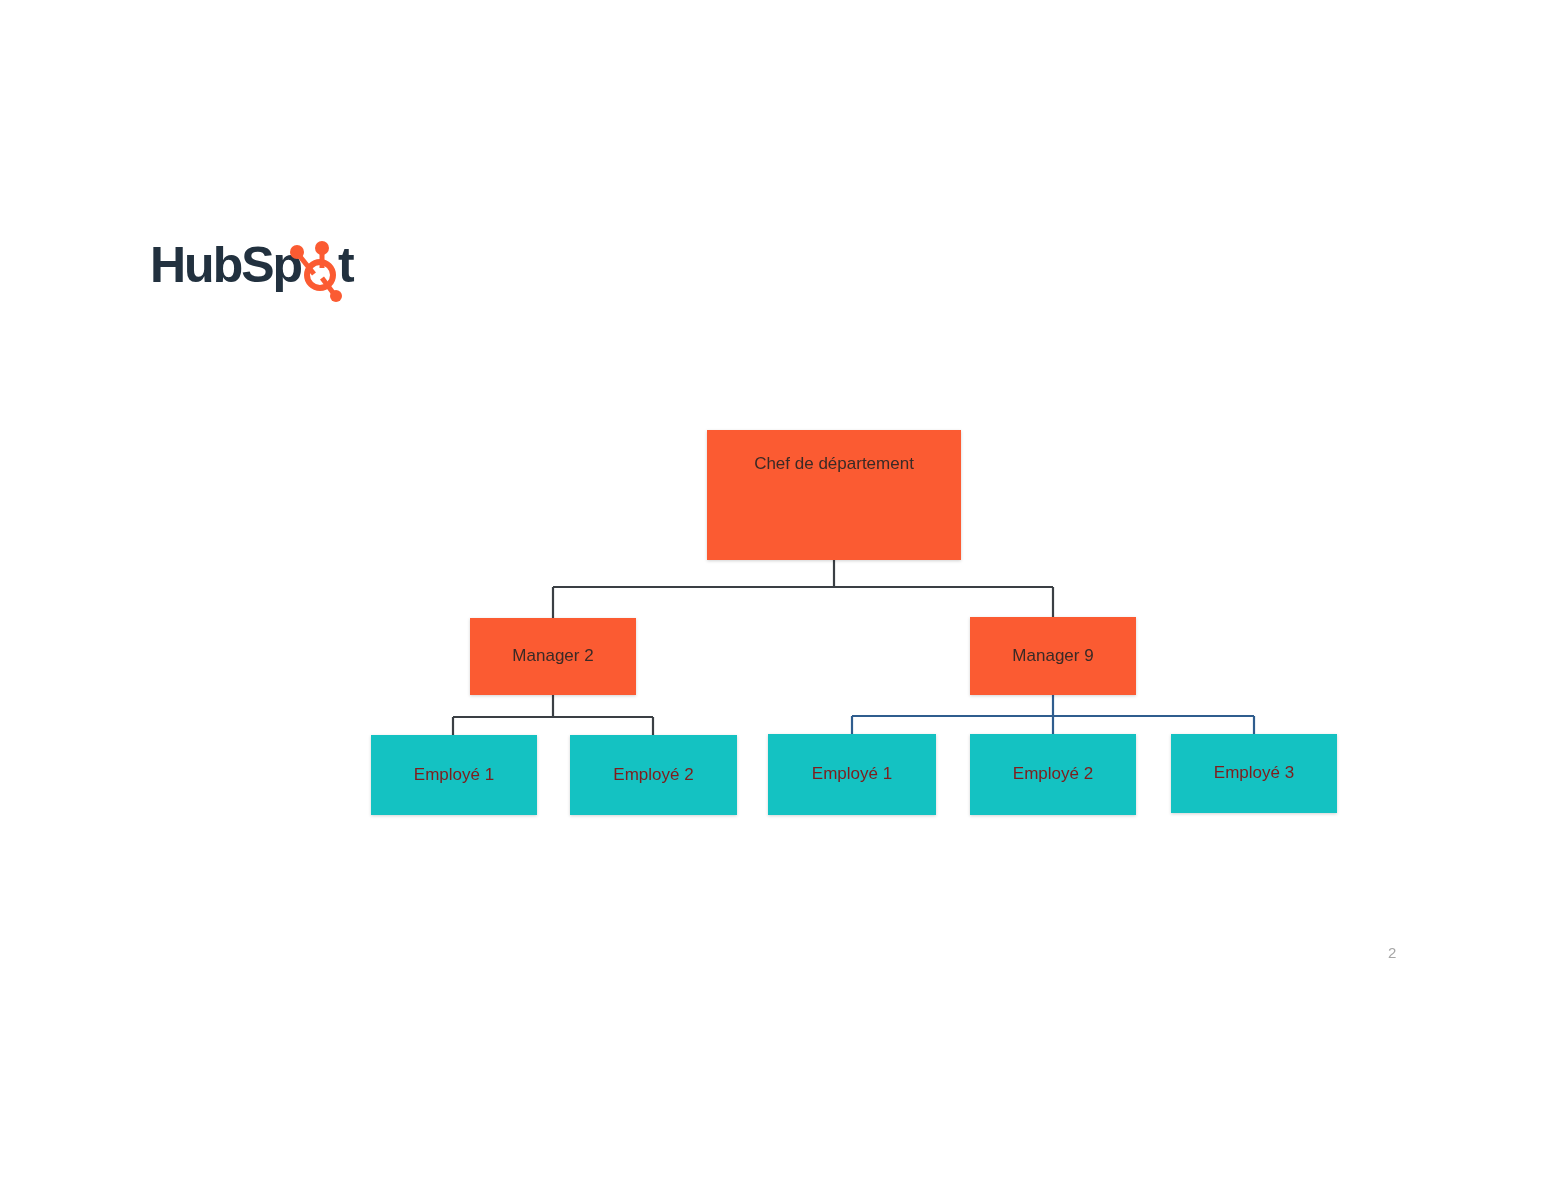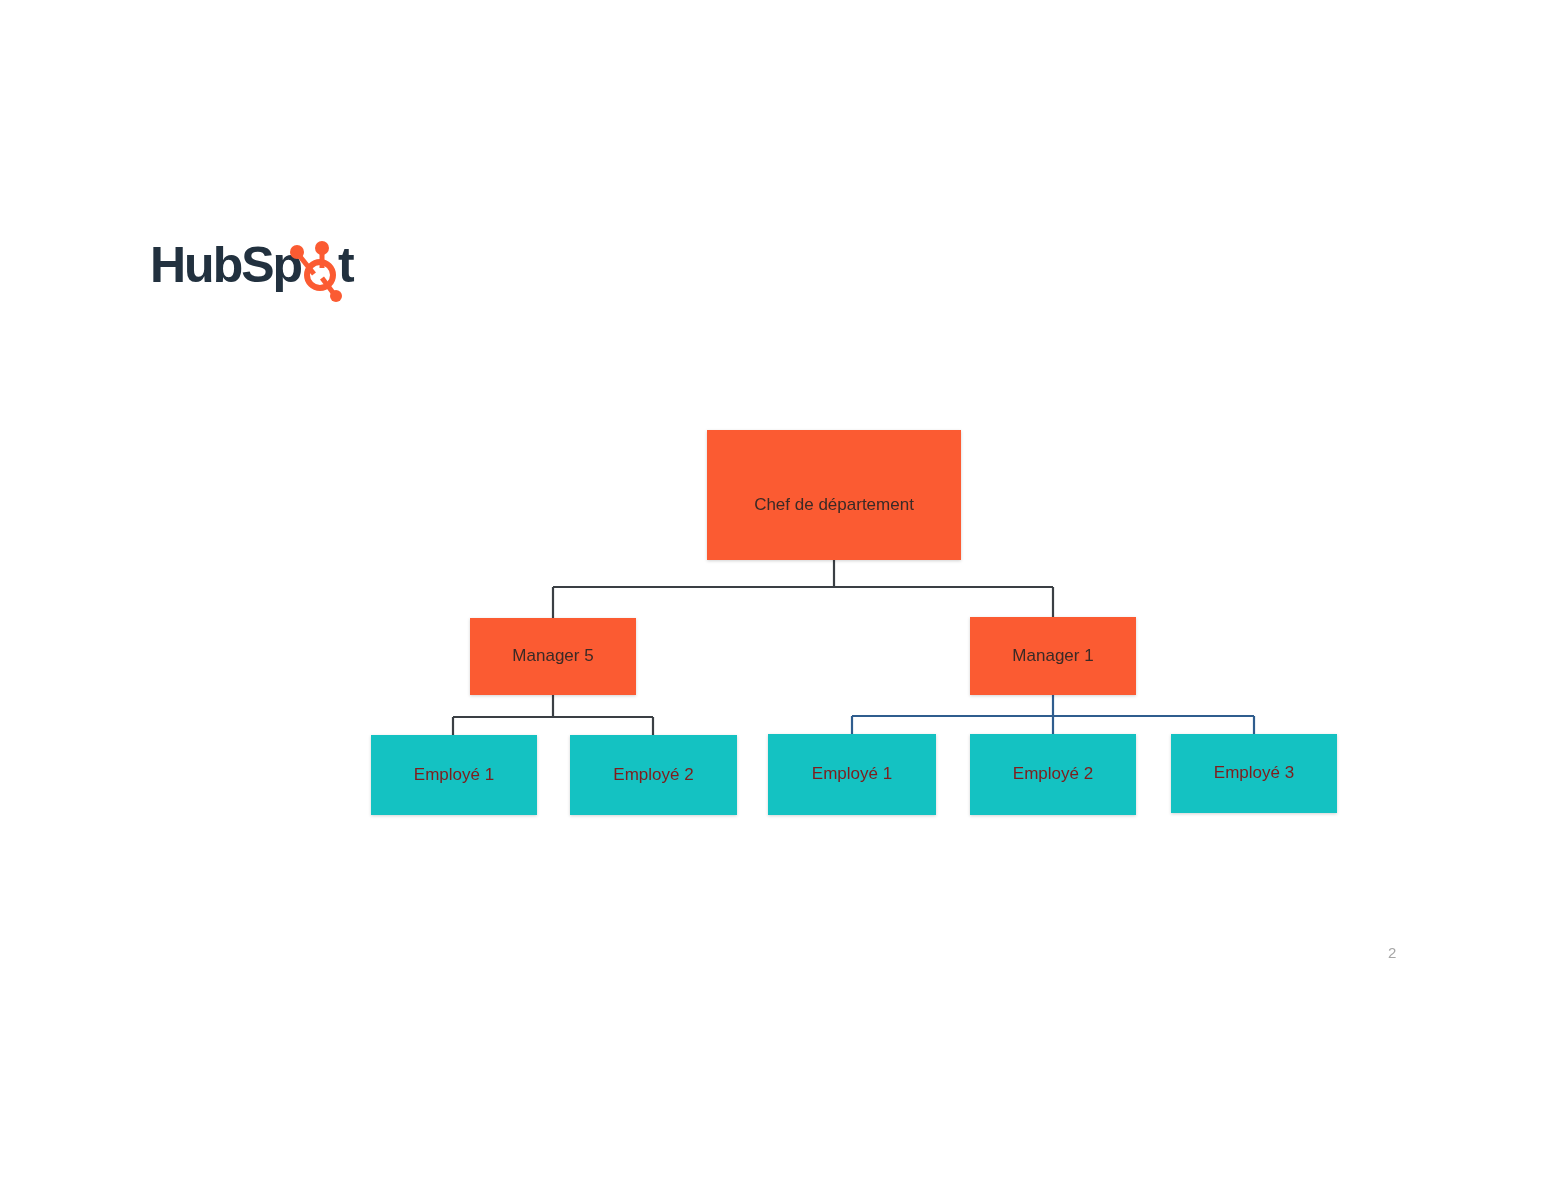--- a/index.html
+++ b/index.html
@@ -79,21 +79,21 @@
   }
   .node.employee {
     background: #14c2c2;
     color: #7f1d1d;
   }
   .node .label { pointer-events: none; }
 
   
   .node.root {
     align-items: flex-start;
-    padding-top: 65px;
+    padding-top: 24px;
   }
 
   
   #page-number {
     position: absolute;
     left: 1388px;
     top: 944px;
     font-size: 15px;
     color: #a6a6a6;
   }
@@ -144,25 +144,25 @@
         <path d="M 852 716 L 852 734"></path>
         <path d="M 1254 716 L 1254 734"></path>
       </g>
     </svg>
 
     <div class="node root" style="left:707px; top:430px; width:254px; height:130px;">
       <span class="label">Chef de département</span>
     </div>
 
     <div class="node manager" style="left:470px; top:618px; width:166px; height:77px;">
-      <span class="label">Manager 5</span>
+      <span class="label">Manager 2</span>
     </div>
 
     <div class="node manager" style="left:970px; top:617px; width:166px; height:78px;">
-      <span class="label">Manager 1</span>
+      <span class="label">Manager 9</span>
     </div>
 
     <div class="node employee" style="left:371px; top:735px; width:166px; height:80px;">
       <span class="label">Employé 1</span>
     </div>
 
     <div class="node employee" style="left:570px; top:735px; width:167px; height:80px;">
       <span class="label">Employé 2</span>
     </div>
 

